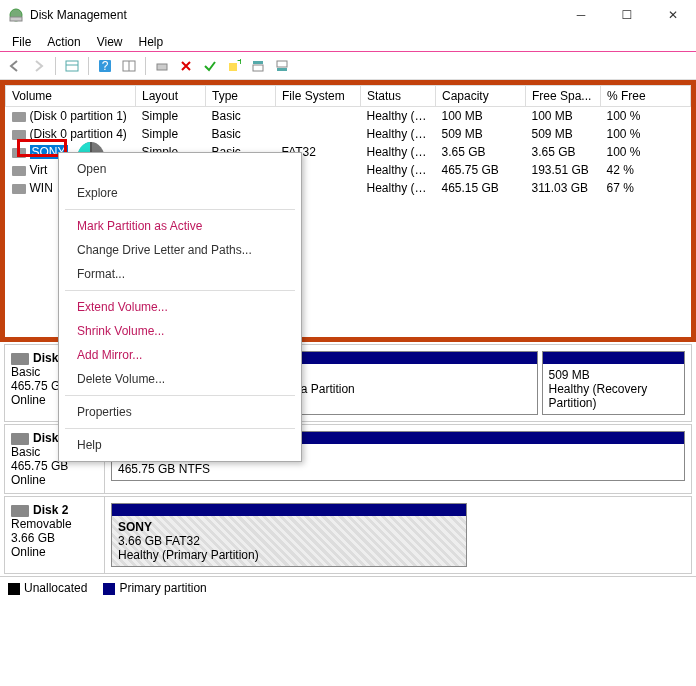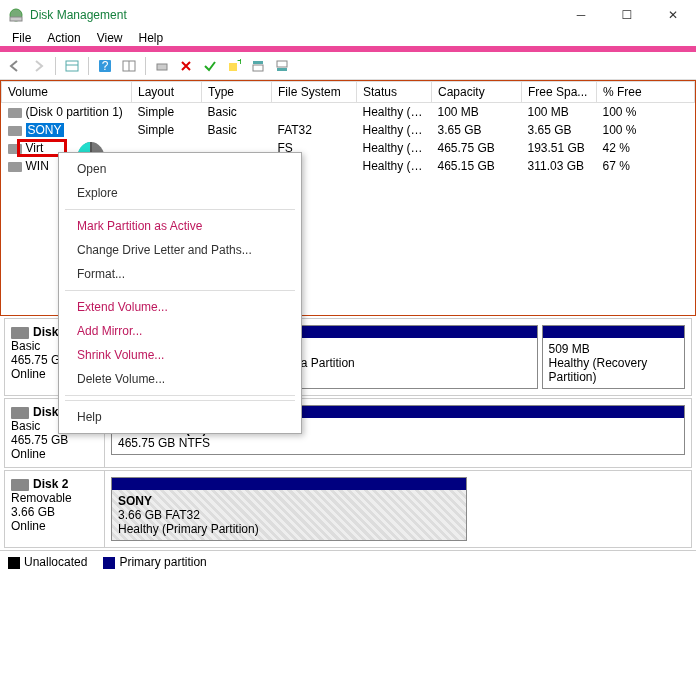--- a/index.html
+++ b/index.html
@@ -1,31 +1,31 @@
 <!DOCTYPE html>
 <html><head>
 <meta charset="utf-8">
 <style>
 * { box-sizing: border-box; margin: 0; padding: 0; font-family: 'Segoe UI', Tahoma, sans-serif; font-size: 12px; }
 body { background: #fff; width: 696px; height: 686px; overflow: hidden; position: relative; }
 
 .titlebar { background: #fff; height: 30px; display: flex; align-items: center; padding: 0 0 0 8px; }
 .titlebar .icon { width: 16px; height: 16px; margin-right: 6px; }
-.titlebar .title { flex: 1; color: #15803d; }
+.titlebar .title { flex: 1; color: #000000; }
 .titlebar .winbtns { display: flex; }
 .titlebar .winbtn { width: 46px; height: 30px; display: flex; align-items: center; justify-content: center; color: #333; }
 
-.menubar { height: 22px; display: flex; align-items: center; border-bottom: 6px solid #ec4899; padding: 0 4px; }
+.menubar { height: 22px; display: flex; align-items: flex-end; border-bottom: 1px solid #ec4899; padding: 0 4px; }
 .menubar .item { padding: 2px 8px; }
 
 .toolbar { height: 28px; display: flex; align-items: center; padding: 2px 4px; border-bottom: 1px solid #ddd; gap: 2px; }
 .toolbar .tbtn { width: 22px; height: 22px; display: flex; align-items: center; justify-content: center; border: 1px solid transparent; }
 .toolbar .sep { width: 1px; height: 18px; background: #ccc; margin: 0 3px; }
 
-.volume-table { border: 1px solid #c2410c; }
+.volume-table { border: 5px solid #c2410c; }
 .volume-table table { width: 100%; border-collapse: collapse; table-layout: fixed; }
 .volume-table th { text-align: left; padding: 3px 6px; border: 1px solid #ddd; background: #fff; font-weight: normal; white-space: nowrap; overflow: hidden; }
 .volume-table td { padding: 2px 6px; white-space: nowrap; overflow: hidden; text-overflow: ellipsis; }
 .vol-icon { display: inline-block; width: 14px; height: 10px; background: #999; margin-right: 4px; vertical-align: middle; border-radius: 1px; }
 .vol-selected { background: #0078d7; color: #fff; padding: 0 2px; outline: 1px dotted #fff; }
 
 .disk-area { margin-top: 0; position: relative; }
 .disk-row { display: flex; border: 1px solid #ccc; margin: 2px 4px; }
 .disk-left { width: 100px; padding: 6px; border-right: 1px solid #ccc; }
 .disk-left .dname { font-weight: bold; }
@@ -180,20 +180,30 @@
           <td><span class="vol-icon"></span><span>(Disk 0 partition 1)</span></td>
           <td>Simple</td>
           <td>Basic</td>
           <td></td>
           <td>Healthy (E...</td>
           <td>100 MB</td>
           <td>100 MB</td>
           <td>100 %</td>
         </tr>
 <tr>
+          <td><span class="vol-icon"></span><span>(Disk 0 partition 4)</span></td>
+          <td>Simple</td>
+          <td>Basic</td>
+          <td></td>
+          <td>Healthy (R...</td>
+          <td>509 MB</td>
+          <td>509 MB</td>
+          <td>100 %</td>
+        </tr>
+<tr>
           <td><span class="vol-icon"></span><span class="vol-selected">SONY</span></td>
           <td>Simple</td>
           <td>Basic</td>
           <td>FAT32</td>
           <td>Healthy (P...</td>
           <td>3.65 GB</td>
           <td>3.65 GB</td>
           <td>100 %</td>
         </tr>
 <tr>
@@ -285,24 +295,25 @@
 
 <div class="ctx-menu">
   <div class="ctx-item">Open</div>
   <div class="ctx-item">Explore</div>
   <div class="ctx-sep"></div>
   <div class="ctx-item disabled">Mark Partition as Active</div>
   <div class="ctx-item">Change Drive Letter and Paths...</div>
   <div class="ctx-item">Format...</div>
   <div class="ctx-sep"></div>
   <div class="ctx-item disabled">Extend Volume...</div>
+  <div class="ctx-item disabled">Shrink Volume...</div>
   <div class="ctx-item disabled">Add Mirror...</div>
-  <div class="ctx-item disabled">Shrink Volume...</div>
   <div class="ctx-item">Delete Volume...</div>
   <div class="ctx-sep"></div>
+  <div class="ctx-item">Properties</div>
   <div class="ctx-sep"></div>
   <div class="ctx-item">Help</div>
 </div>
 
 <div class="red-box sel"></div>
 <div class="red-box ctxhl"></div>
 
 <div class="mouse-annot">
   <svg viewBox="0 0 32 42">
       <ellipse cx="16" cy="22" rx="14" ry="18" fill="#777"></ellipse>

